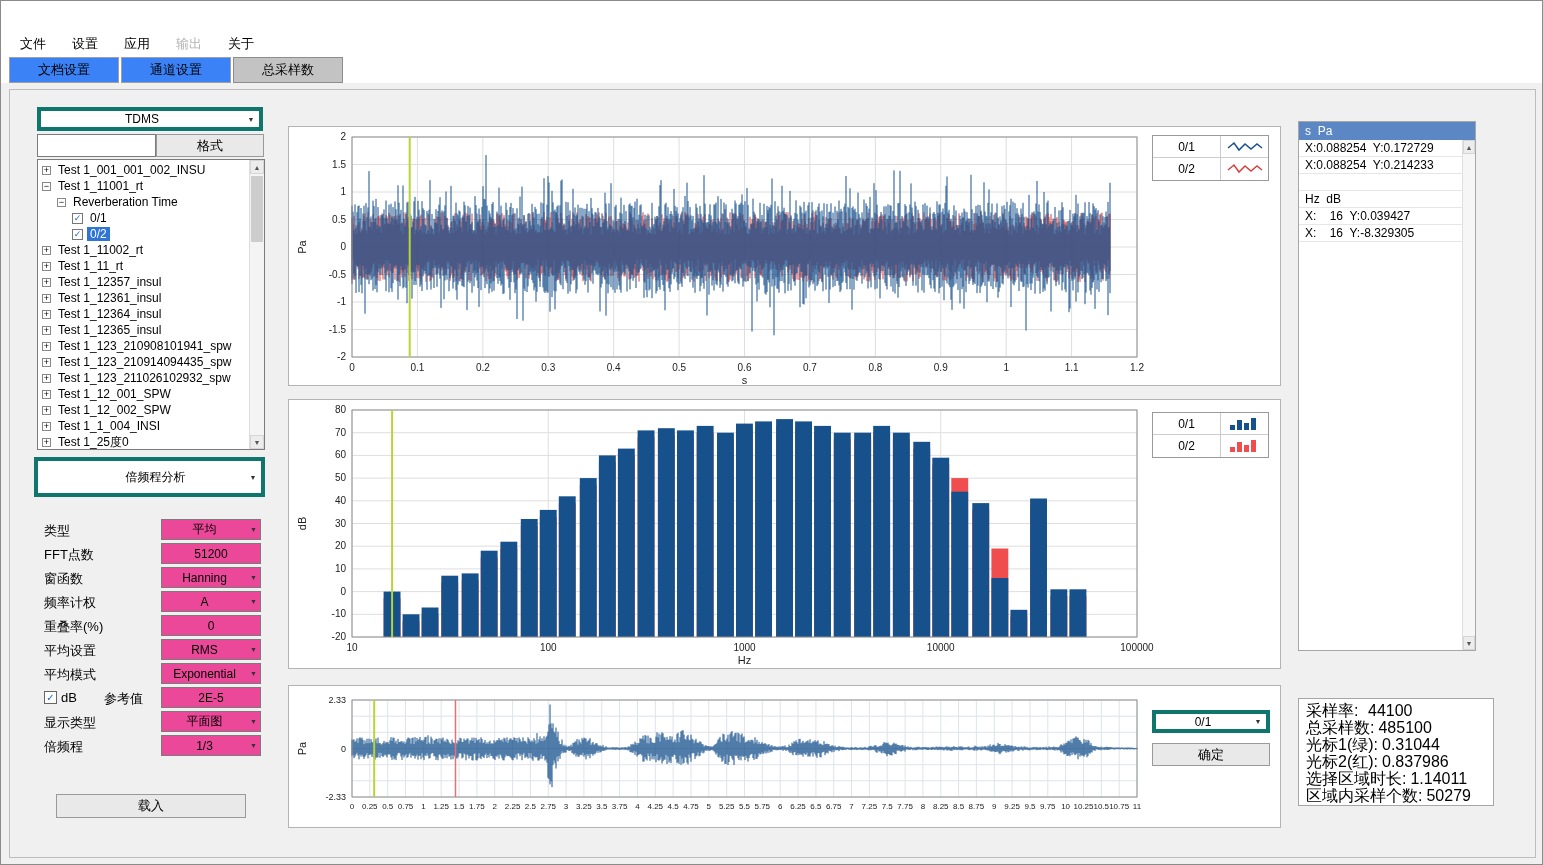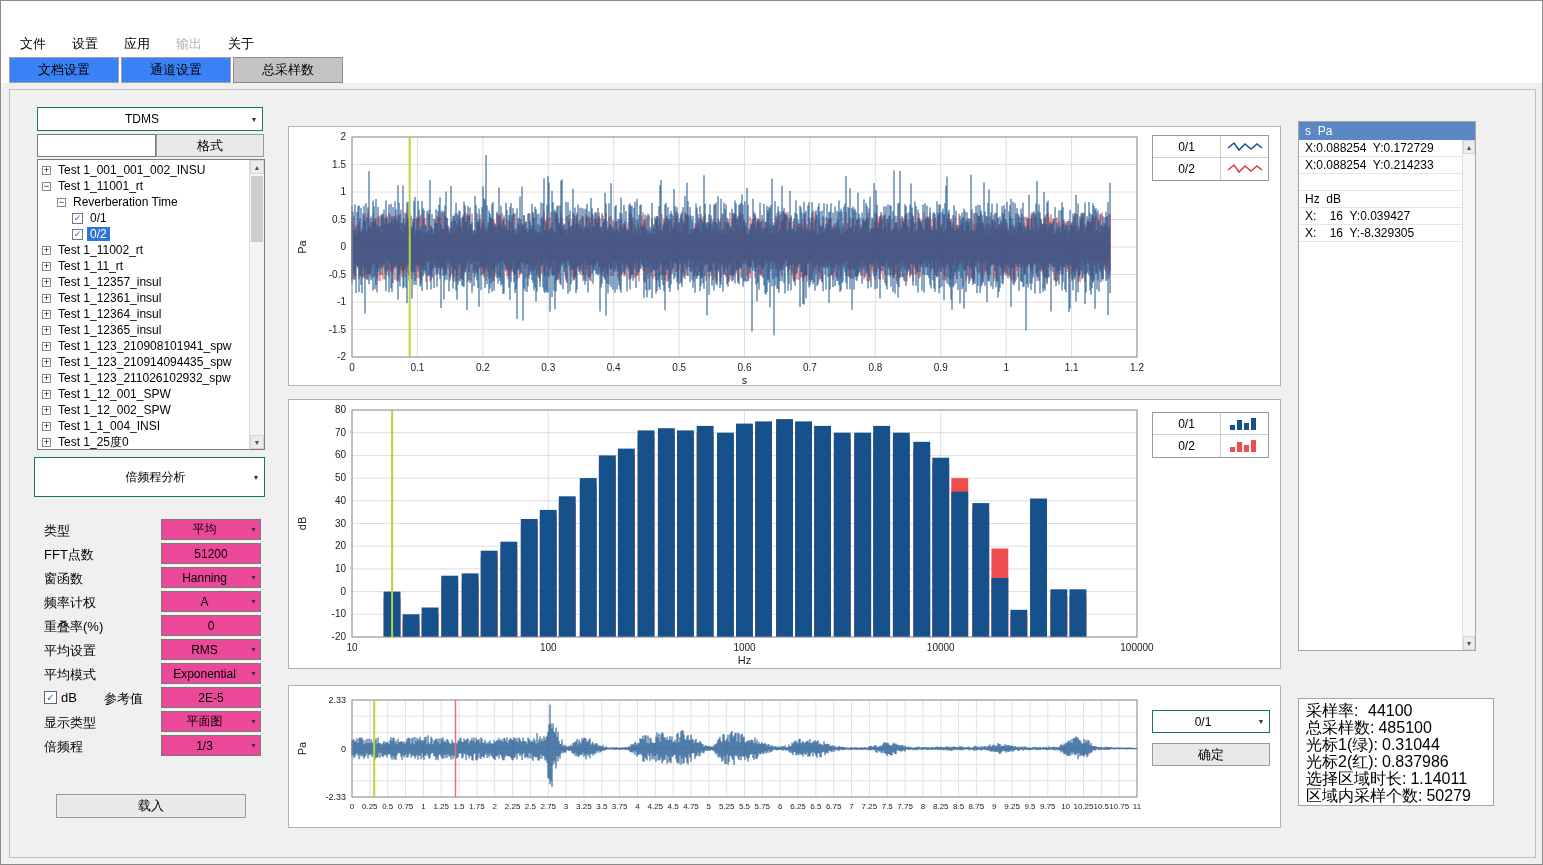--- a/index.html
+++ b/index.html
@@ -22,21 +22,21 @@
   #menubar{position:absolute;top:30px;left:0;width:100%;height:26px;display:flex;align-items:center;padding-left:6px;}
   .menu-item{padding:3px 13px;font-size:13px;}
   .menu-item.disabled{color:#b3b3b3;}
   #tabbar{position:absolute;top:56px;left:8px;height:26px;display:flex;}
   .tab{width:110px;height:26px;border:1px solid #a0a0a0;background:#3b82f6;
        display:flex;align-items:center;justify-content:center;font-size:13px;margin-right:2px;}
   .tab.active{background:#c3c3c3;border-color:#8d8d8d;}
   
   #groupbox{position:absolute;left:8px;top:88px;width:1527px;height:769px;border:1px solid #bdbdbd;background:#f0f0f0;}
   
-  .select{border:1px solid #0f766e;background:#fff;display:flex;align-items:center;font-size:12px;}
+  .select{border:4px solid #0f766e;background:#fff;display:flex;align-items:center;font-size:12px;}
   .select .val{flex:1;text-align:center;}
   .select .arrow{width:16px;font-size:7px;color:#333;text-align:center;flex:none;}
   .btn{background:#e9e9e9;border:1px solid #9a9a9a;display:flex;align-items:center;justify-content:center;font-size:13px;}
   #fmtsel{position:absolute;left:36px;top:106px;width:226px;height:24px;}
   #filterinput{position:absolute;left:36px;top:133px;width:119px;height:23px;border:1px solid #7b7b7b;font-size:12px;padding:0 4px;background:#fff;font-family:inherit;}
   #fmtbtn{position:absolute;left:155px;top:133px;width:108px;height:23px;}
   #treebox{position:absolute;left:36px;top:158px;width:228px;height:291px;background:#fff;border:1px solid #7b7b7b;}
   .tree-list{position:absolute;top:0;left:0;right:15px;bottom:0;overflow:hidden;padding-top:2px;}
   .tree-row{height:16px;display:flex;align-items:center;font-size:12px;white-space:nowrap;}
   .expander{width:9px;height:9px;border:1px solid #888;background:#fff;font-size:9px;

